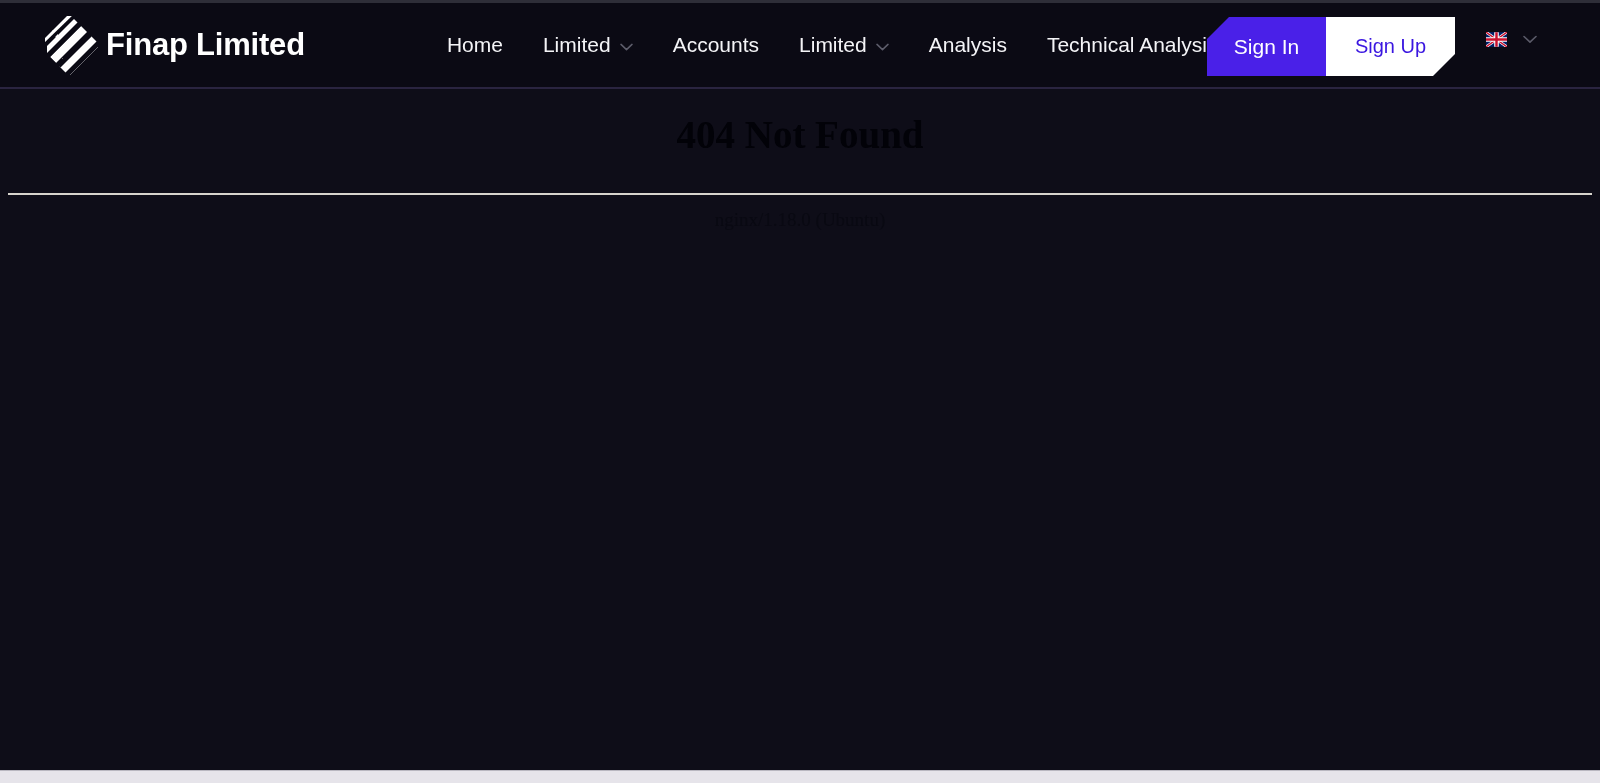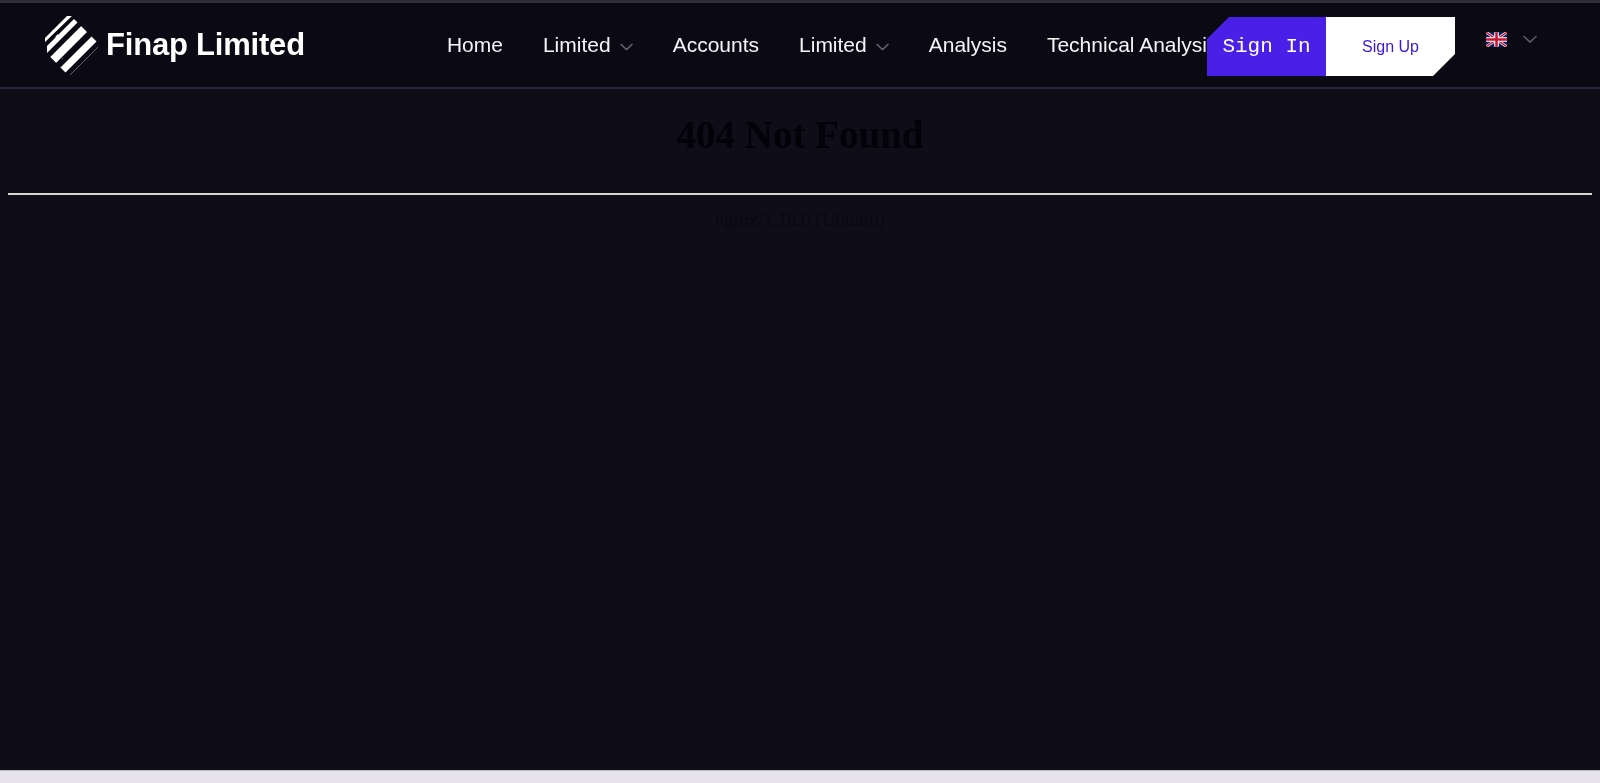--- a/index.html
+++ b/index.html
@@ -101,28 +101,28 @@
     color: #ffffff;
     font-size: 21px;
     font-weight: 500;
     display: flex;
     align-items: center;
     justify-content: center;
     width: 119px;
     height: 59px;
     cursor: pointer;
     border: 0;
-    font-family: Liberation Mono, monospace;
+    font-family: Liberation Sans, sans-serif;
     clip-path: polygon(22px 0, 100% 0, 100% 100%, 0 100%, 0 22px);
     padding: 0;
   }
   .btn-signup {
     background: #ffffff;
     color: #3a16e0;
-    font-size: 16px;
+    font-size: 20px;
     font-weight: 500;
     display: flex;
     align-items: center;
     justify-content: center;
     width: 129px;
     height: 59px;
     cursor: pointer;
     border: 0;
     font-family: "Liberation Sans", sans-serif;
     clip-path: polygon(0 0, 100% 0, 100% calc(100% - 22px), calc(100% - 22px) 100%, 0 100%);

